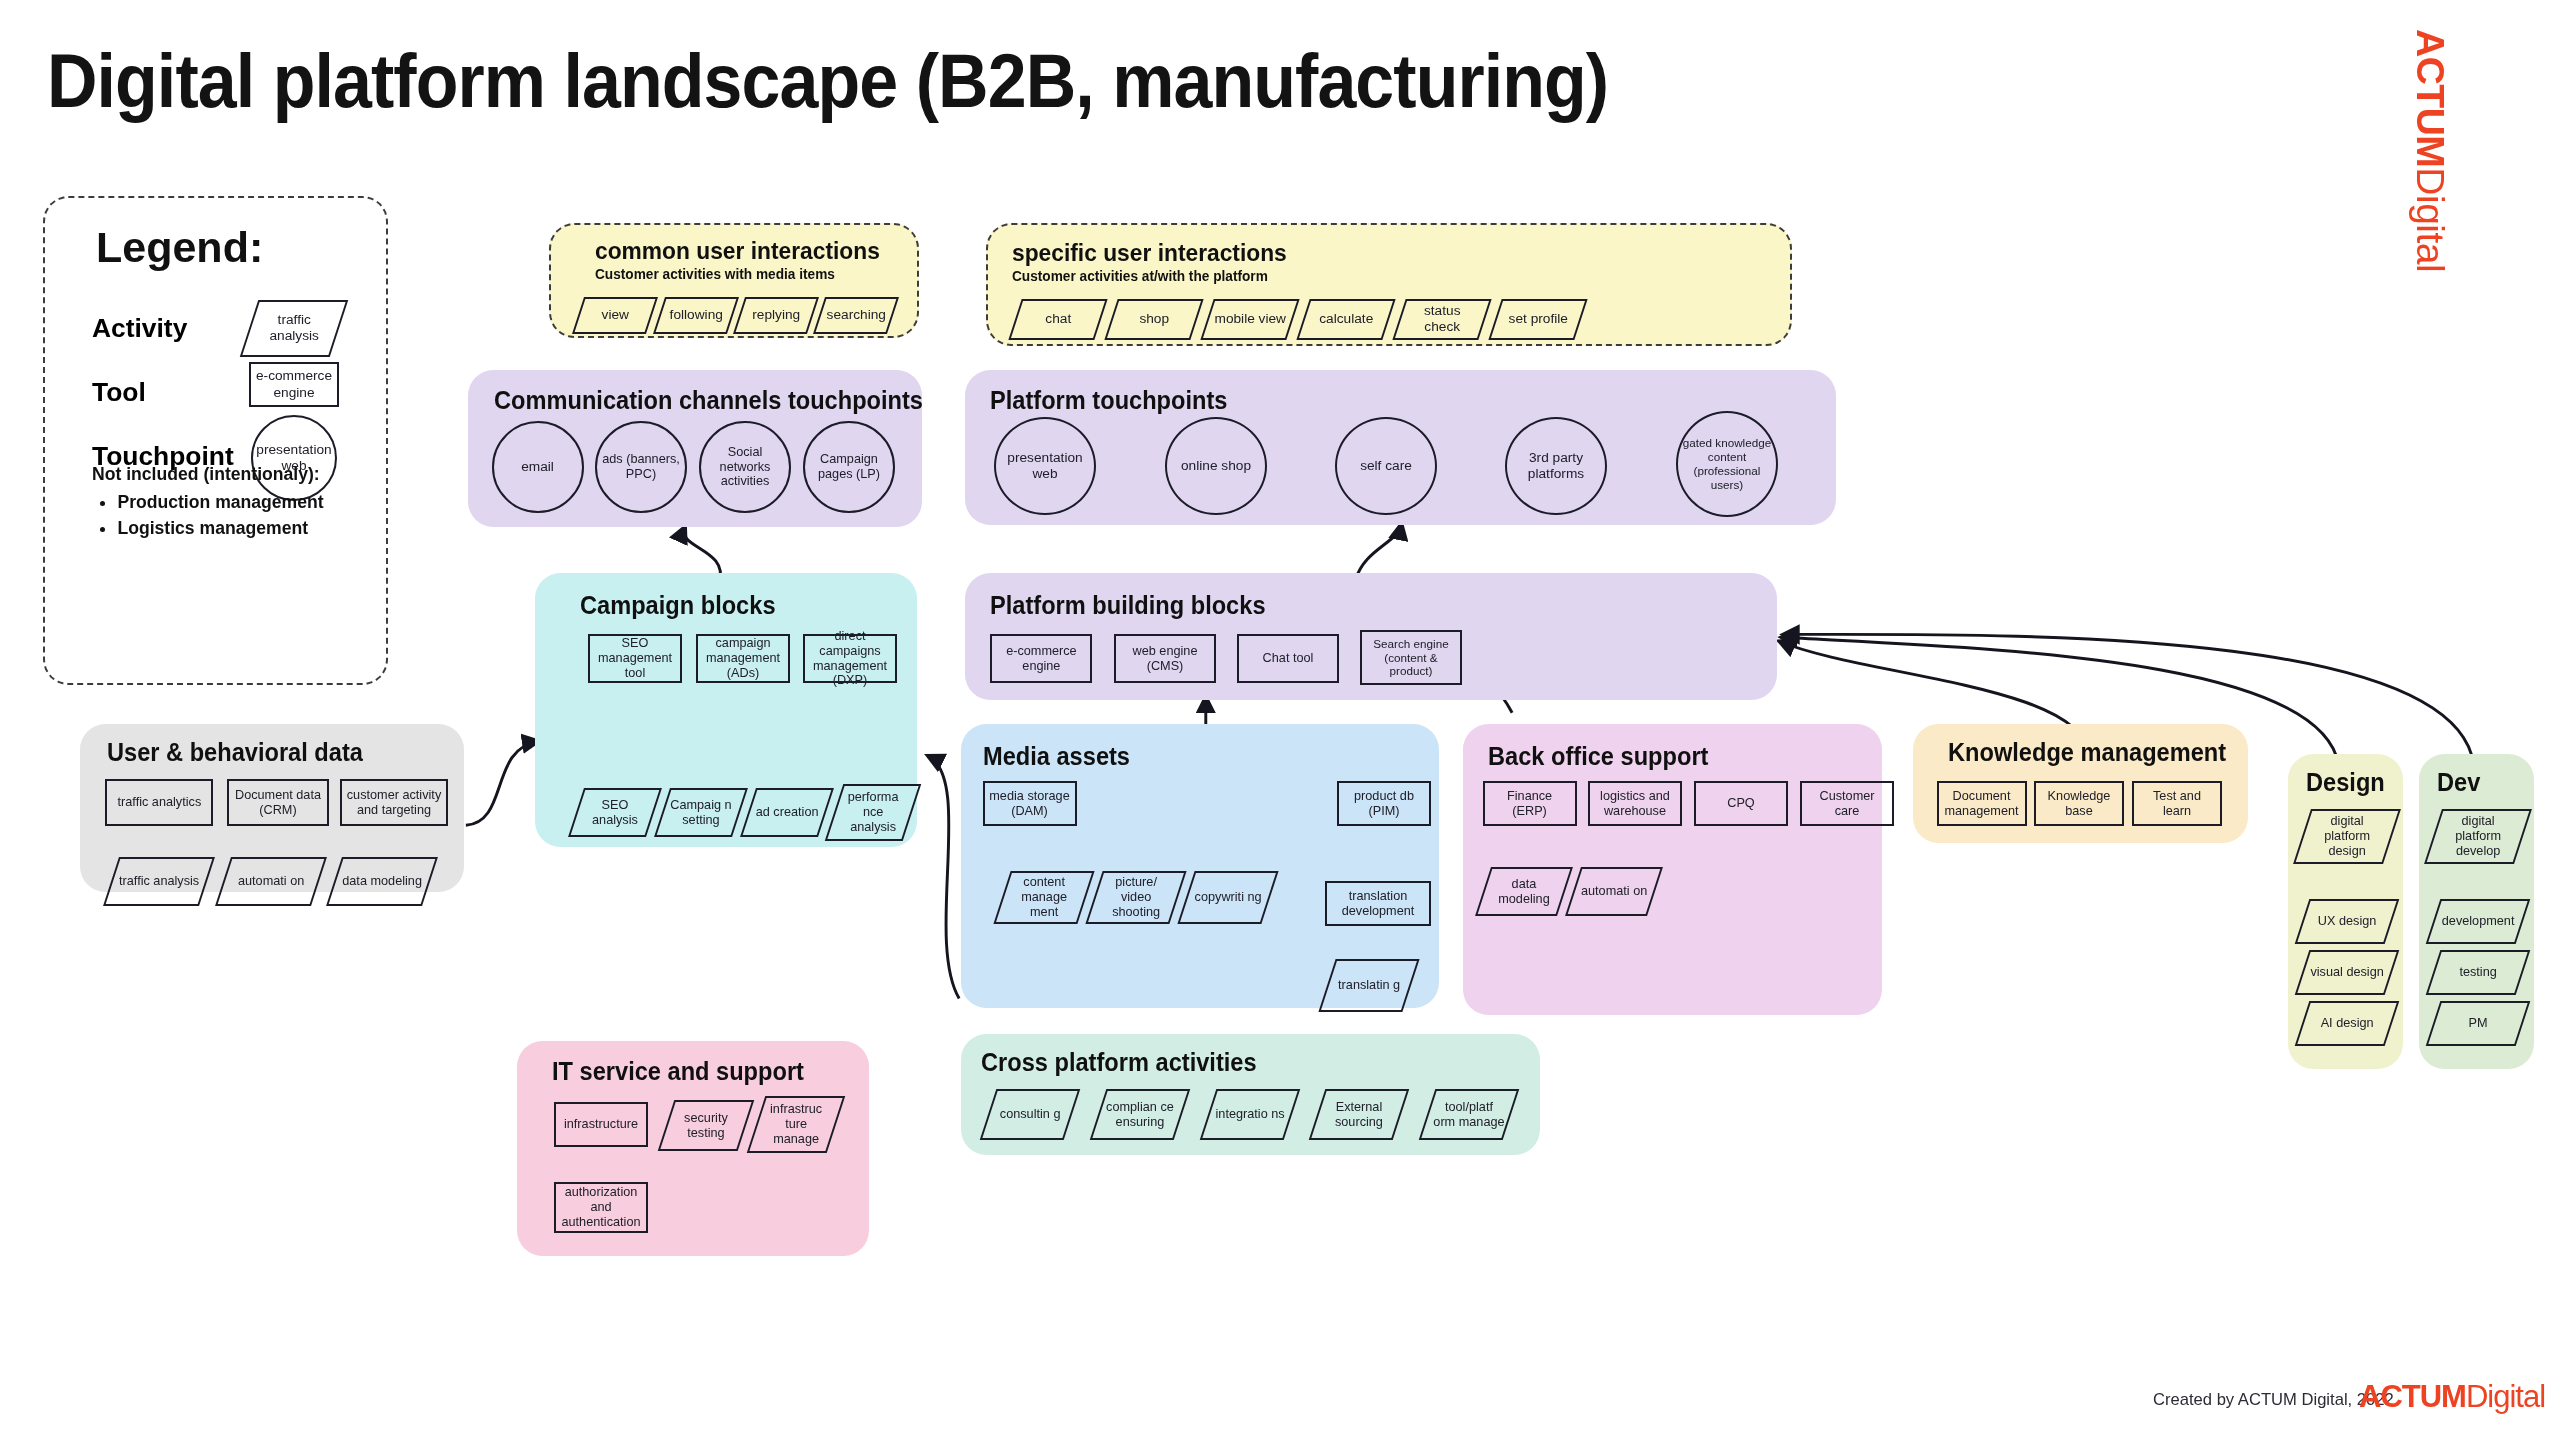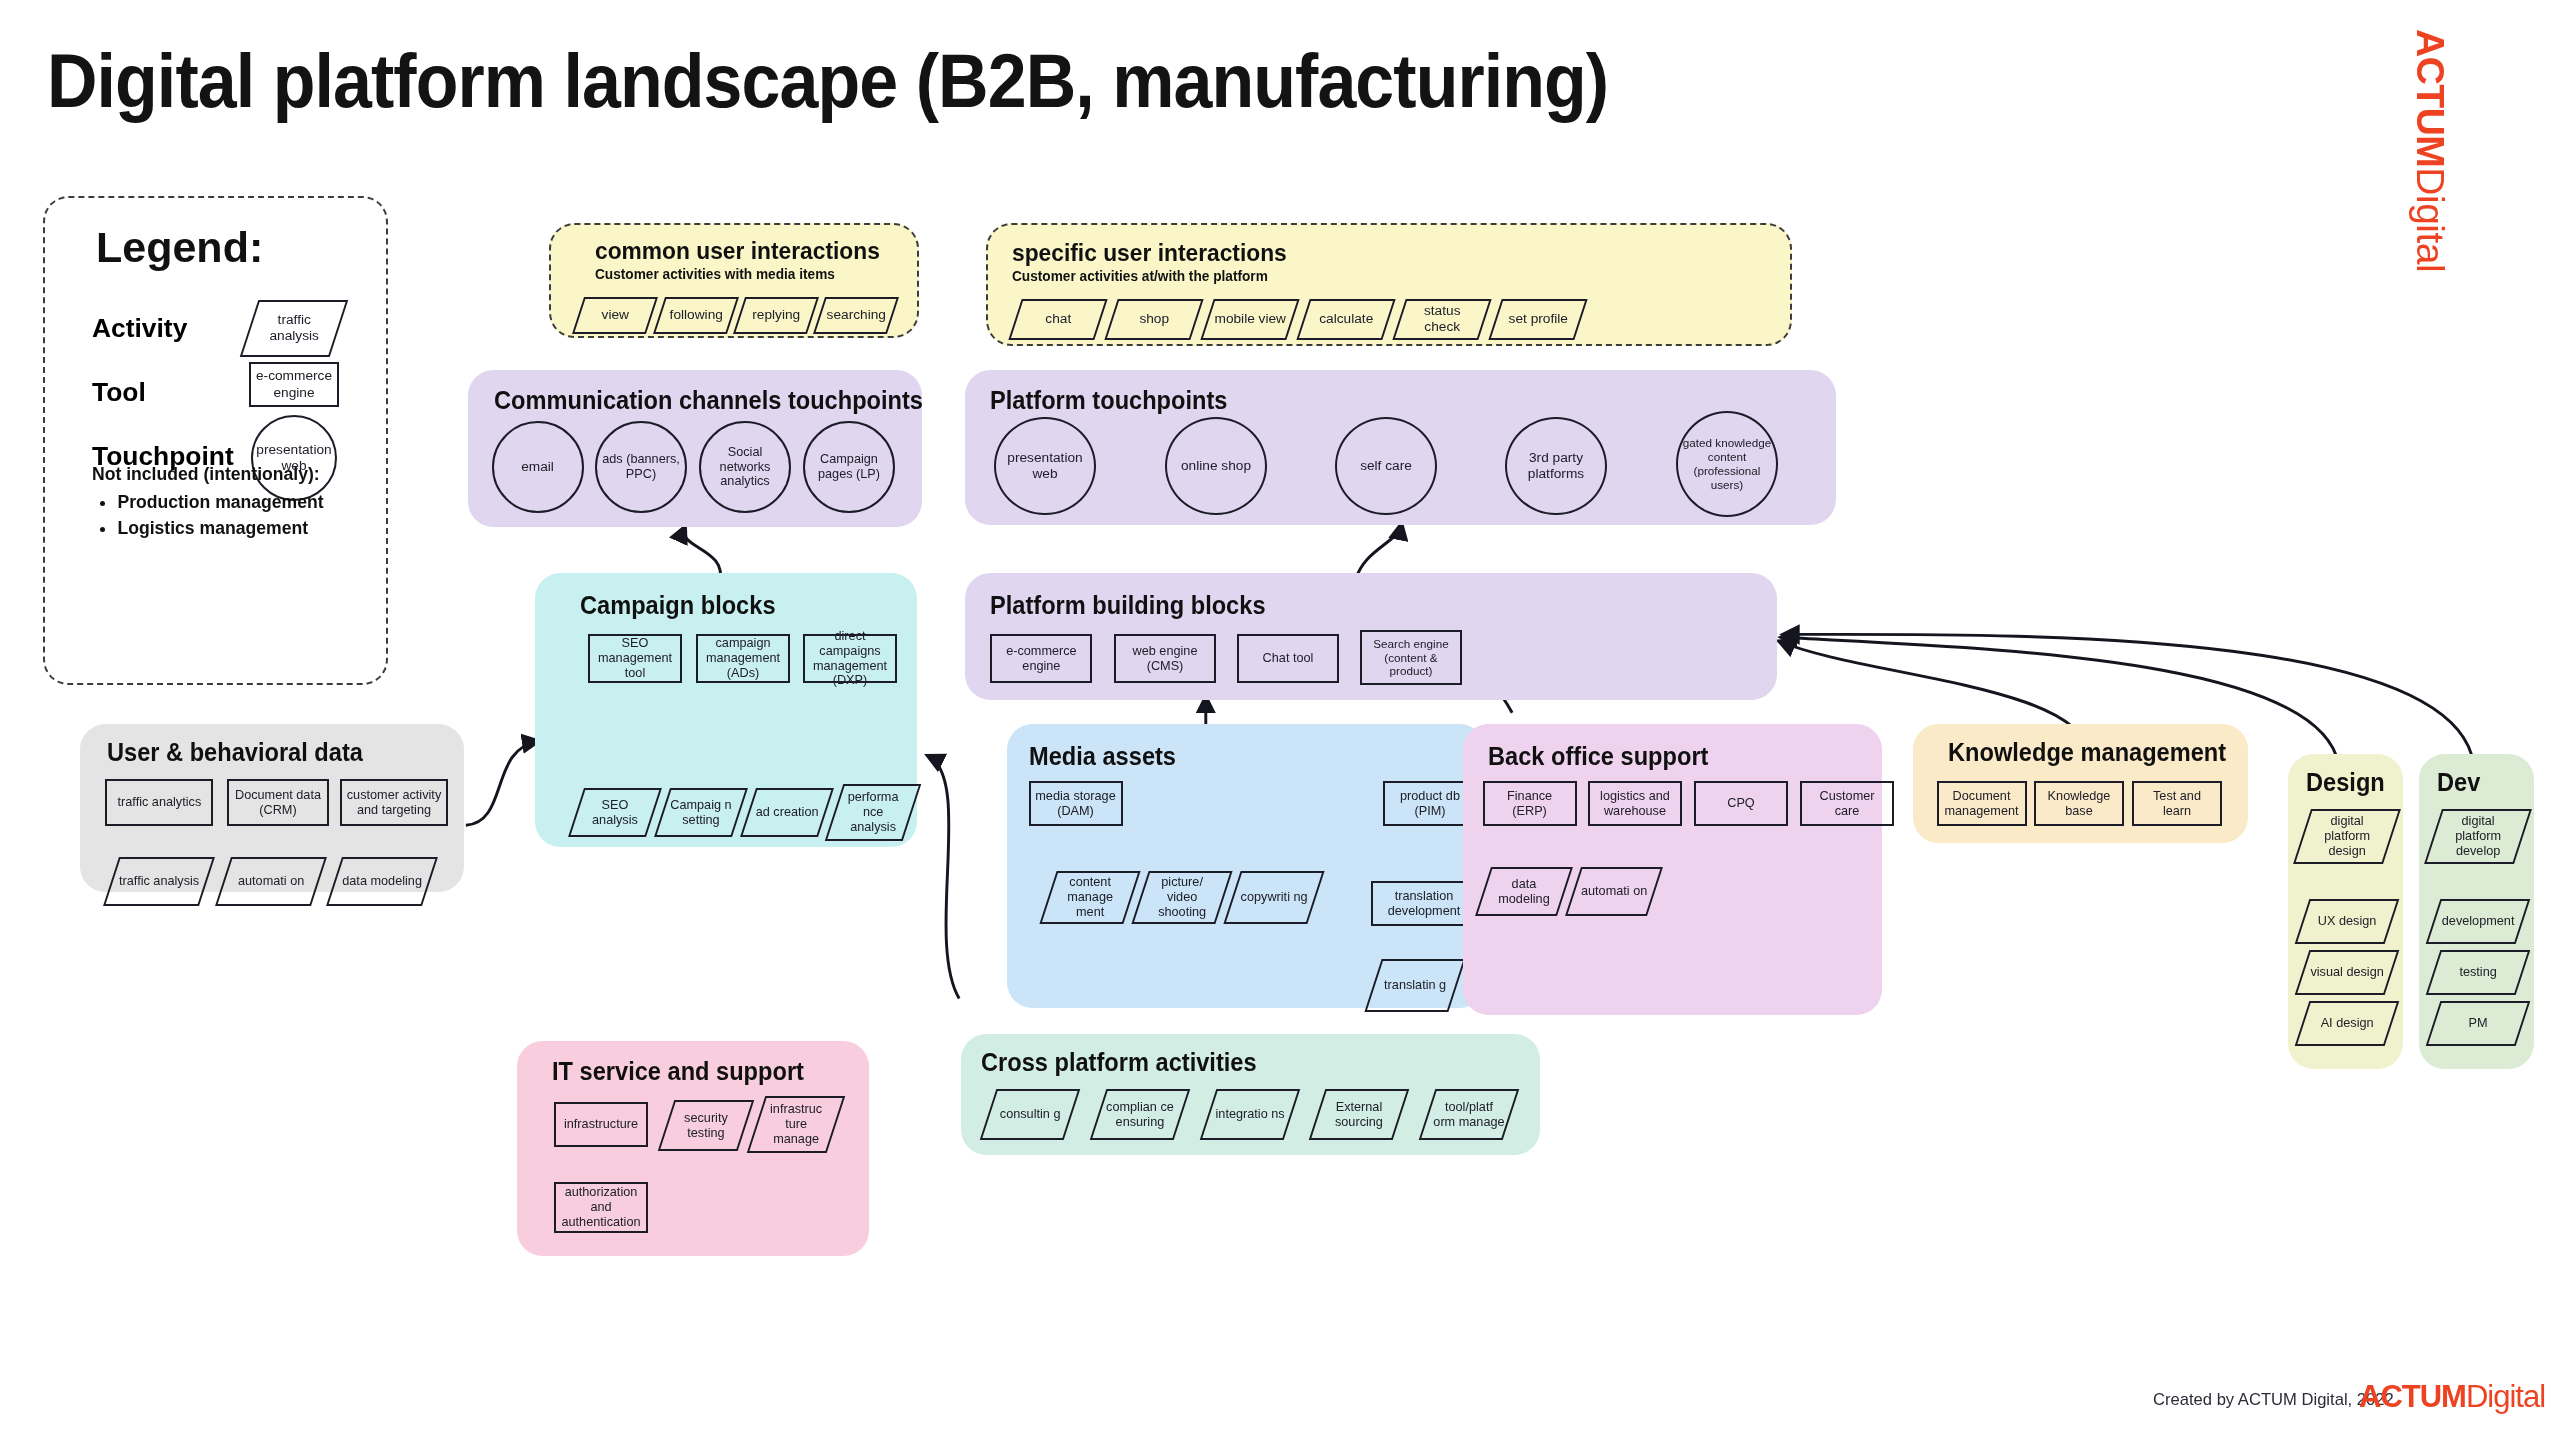--- a/index.html
+++ b/index.html
@@ -60,21 +60,21 @@
   #legend .l-label{position:absolute;font-size:26.4px;font-weight:bold;color:#000000;text-align:center;}
   #legend .l-note{position:absolute;left:47px;top:266px;font-size:17.6px;font-weight:bold;color:#111;}
   #legend ul{margin:3.9px 0 0 0;padding-left:25.4px;}
   #legend li{font-size:17.6px;font-weight:bold;color:#111;line-height:1.5;}
 
   
   .yellowbox{background:#fbf6c8;}
   .purplebox{background:#e0d6f0;}
   .cyanbox{background:#c8f0f0;}
   .lilacbox{background:#e0d6f0;}
-  .bluebox{background:#cbe4f7;margin-left:46px;}
+  .bluebox{background:#cbe4f7;}
   .magentabox{background:#eed2ee;}
   .greybox{background:#e4e4e4;}
   .creambox{background:#fbeac8;}
   .lemonbox{background:#f0f2cd;}
   .mintbox{background:#dcecd4;}
   .pinkbox{background:#f8cede;}
   .tealbox{background:#d2eee4;}
 </style>
 </head>
 <body>
@@ -197,21 +197,21 @@
     </div>
   <div class="node activity" style="left:507px;top:74px;width:86px;height:41px;font-size:13.7px;">
       <span>set profile</span>
     </div>
 </div>
 
 <div class="group purplebox" style="left:468px;top:370px;width:454px;height:157px;">
   <div class="g-title" style="left:26.4px;top:15.7px;font-size:25.4px;">Communication channels touchpoints</div>
   <div class="node touchpoint" style="left:23.5px;top:51px;width:92px;height:92px;font-size:13.7px;">email</div>
   <div class="node touchpoint" style="left:127px;top:51px;width:92px;height:92px;font-size:12.7px;">ads (banners, PPC)</div>
-  <div class="node touchpoint" style="left:231px;top:51px;width:92px;height:92px;font-size:12.7px;">Social networks analytics</div>
+  <div class="node touchpoint" style="left:231px;top:51px;width:92px;height:92px;font-size:12.7px;">Social networks activities</div>
   <div class="node touchpoint" style="left:335px;top:51px;width:92px;height:92px;font-size:12.7px;">Campaign pages (LP)</div>
 </div>
 
 <div class="group lilacbox" style="left:965px;top:370px;width:871px;height:155px;">
   <div class="g-title" style="left:25.4px;top:15.7px;font-size:25.4px;">Platform touchpoints</div>
   <div class="node touchpoint" style="left:29px;top:47px;width:102px;height:98px;font-size:13.7px;">presentation web</div>
   <div class="node touchpoint" style="left:200px;top:47px;width:102px;height:98px;font-size:13.7px;">online shop</div>
   <div class="node touchpoint" style="left:370px;top:47px;width:102px;height:98px;font-size:13.7px;">self care</div>
   <div class="node touchpoint" style="left:540px;top:47px;width:102px;height:98px;font-size:13.7px;">3rd party platforms</div>
   <div class="node touchpoint" style="left:711px;top:41px;width:102px;height:106px;font-size:11.7px;">gated knowledge content (professional users)</div>

